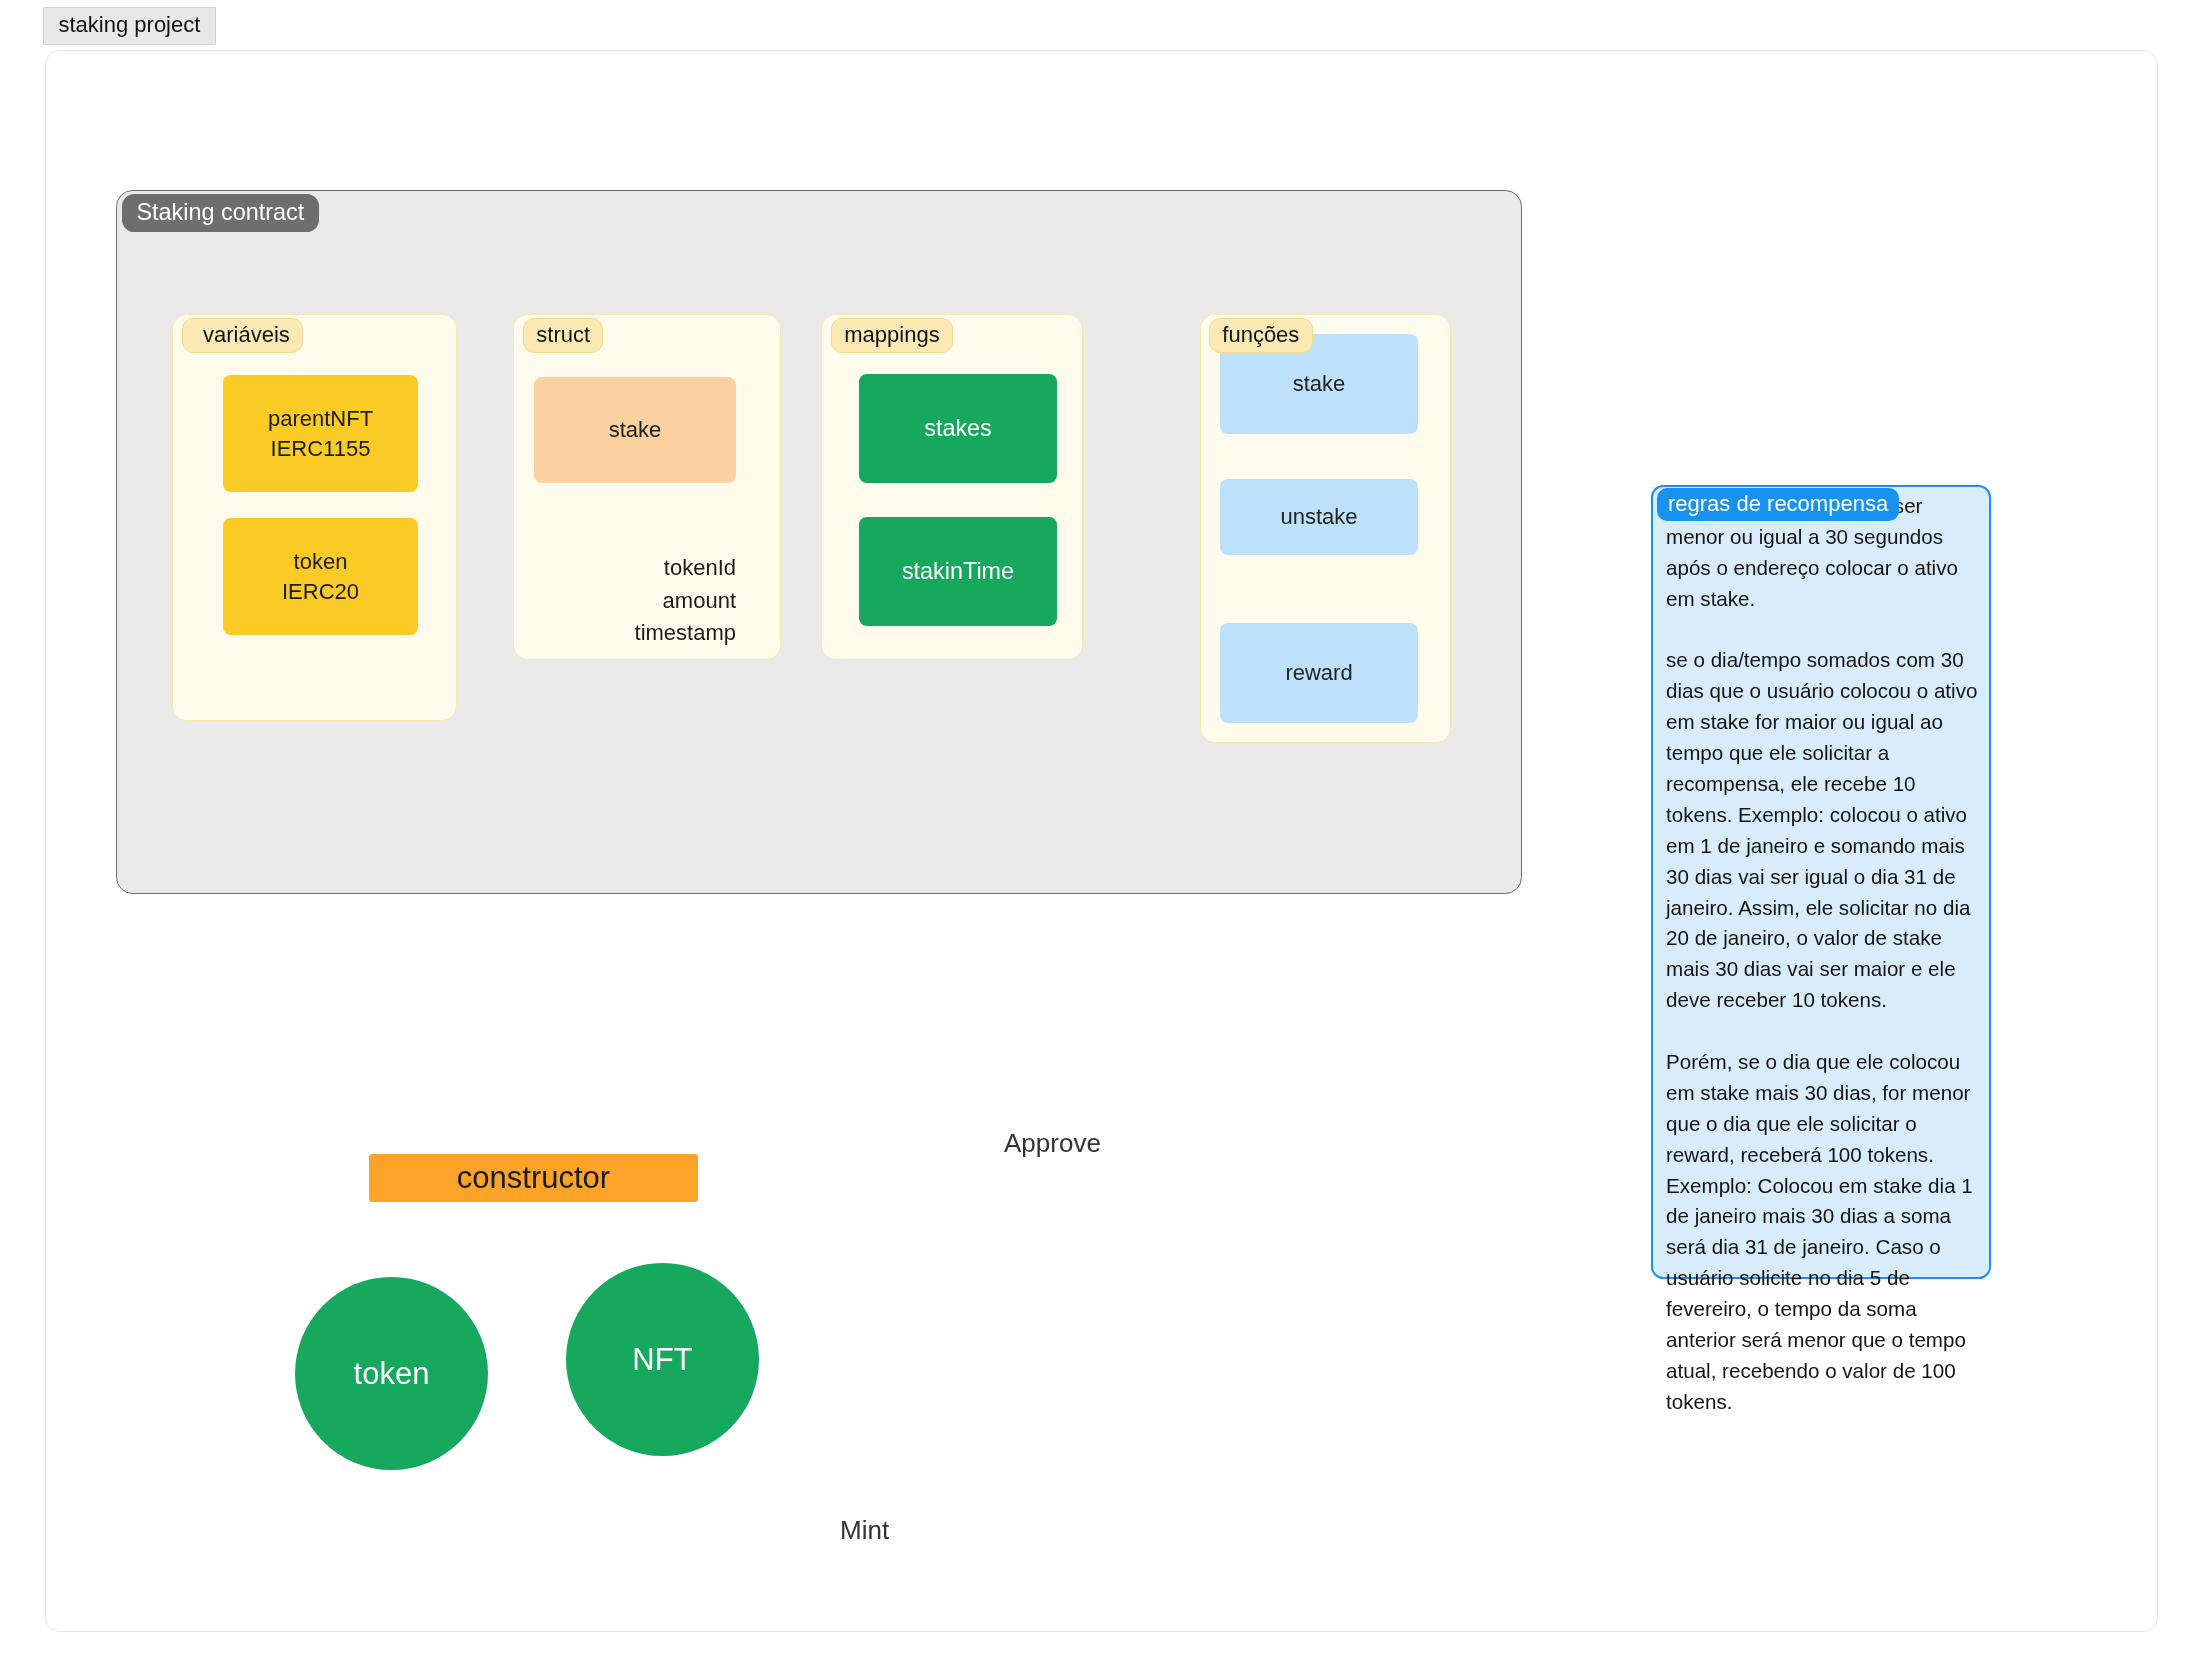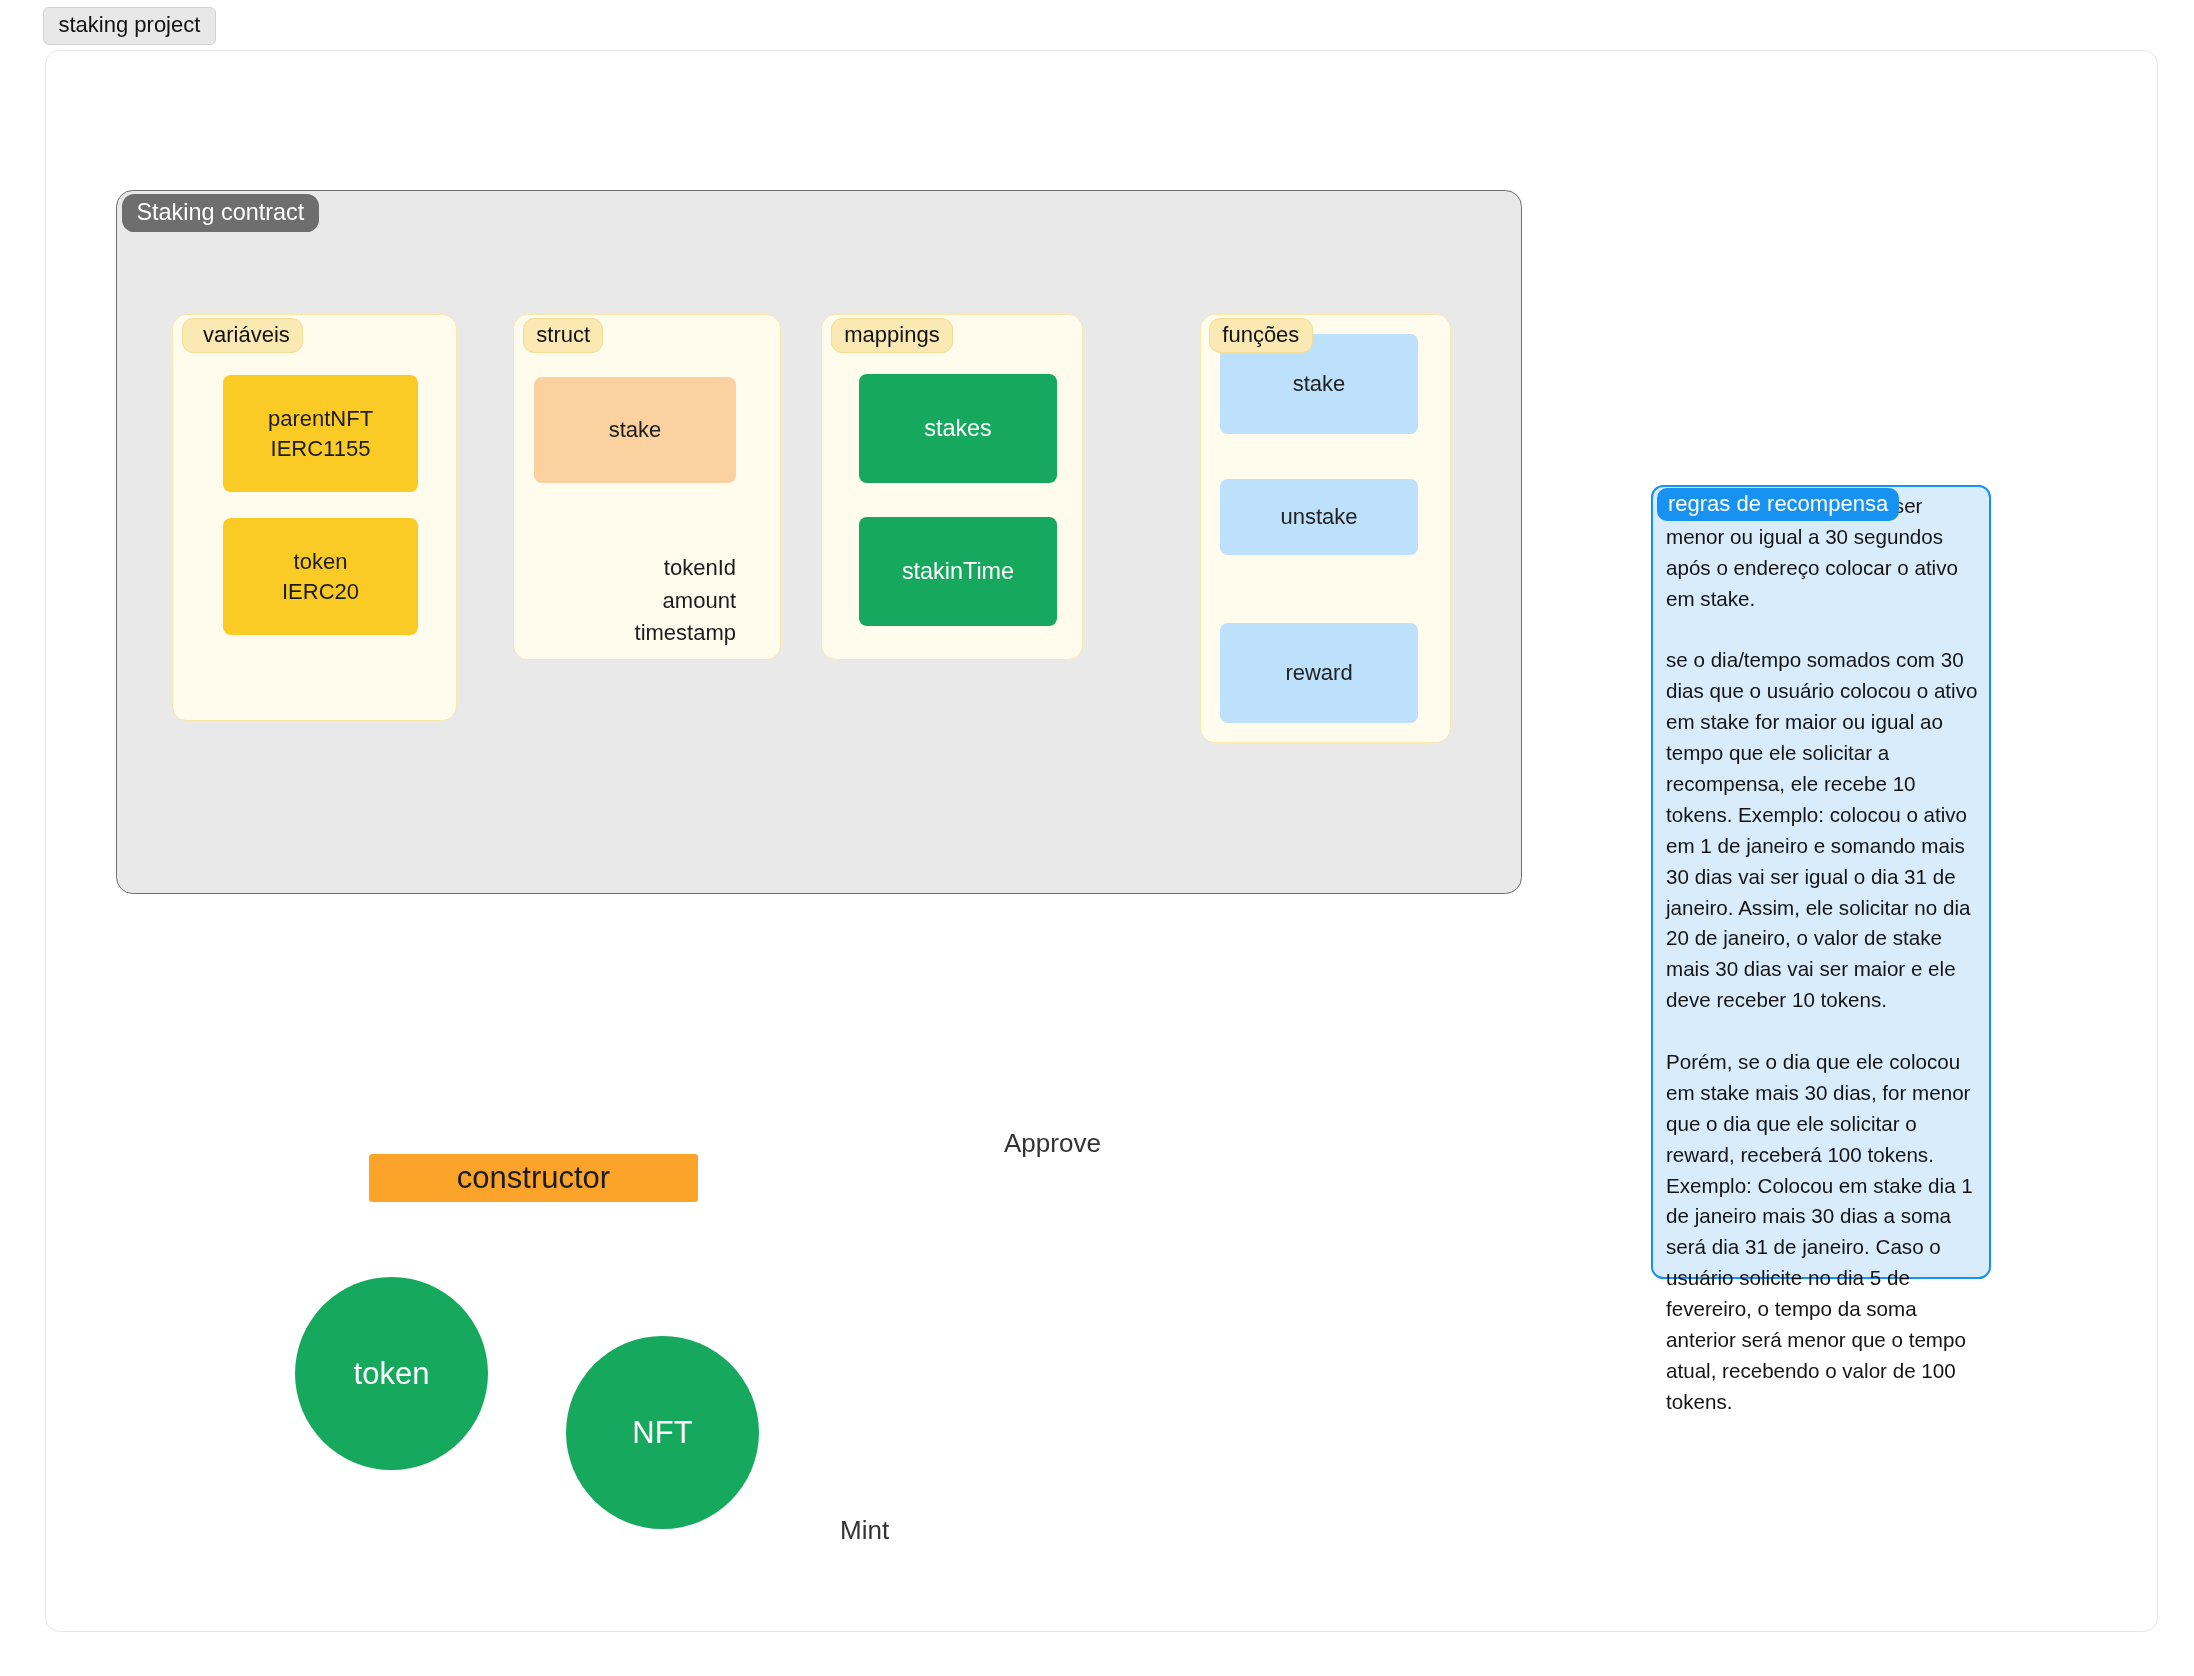--- a/index.html
+++ b/index.html
@@ -6,21 +6,21 @@
   body{
     width:2194px;height:1677px;position:relative;overflow:hidden;
     font-family:"Liberation Sans","DejaVu Sans",sans-serif;
     -webkit-font-smoothing:antialiased;
   }
   .abs{position:absolute;box-sizing:border-box;}
 
   
   #project-tab{
     left:43px;top:6.7px;
-    background:#e8e8e8;border:0.6px solid #d2d2d2;border-radius:6px;
+    background:#e8e8e8;border:0.6px solid #d2d2d2;border-radius:1px;
     padding:6.7px 14.5px 7.8px 14.5px;font-size:22px;color:#111;line-height:1;
   }
 
   
   #canvas-frame{
     left:45px;top:50px;width:2113px;height:1582px;
     border:1.7px solid #e6e6e6;border-radius:14.5px;background:#fff;
   }
 
   
@@ -85,21 +85,21 @@
     background:#fca32a;color:#1c1c1c;font-size:31px;border-radius:3.3px;
     display:flex;align-items:center;justify-content:center;
   }
 
   
   .circle{
     border-radius:50%;background:#16a85d;color:#fff;
     display:flex;align-items:center;justify-content:center;font-size:31px;
   }
   #c-token{left:295px;top:1277px;width:193px;height:193px;}
-  #c-nft{left:566px;top:1336px;width:193px;height:193px;}
+  #c-nft{left:566px;top:1263px;width:193px;height:193px;}
 
   
   .edge-label{
     font-size:26px;color:#333;background:#fff;padding:1.1px 9px;
     white-space:nowrap;
   }
   #lbl-approve{left:995px;top:1127px;}
   #lbl-mint{left:831px;top:1514px;}
 
   

